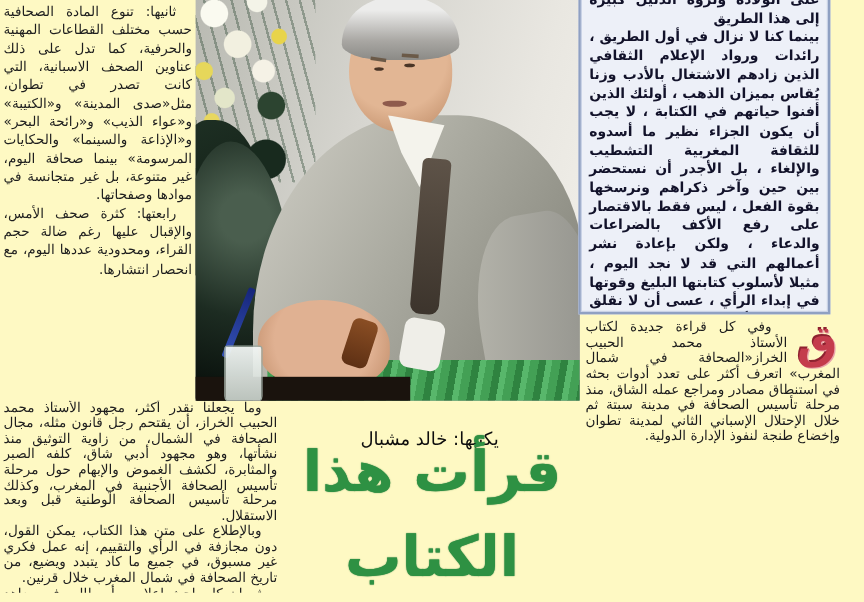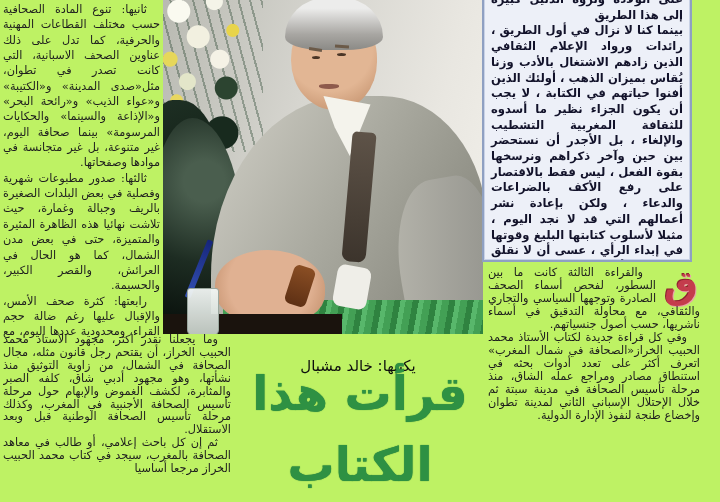--- a/index.html
+++ b/index.html
@@ -1,18 +1,18 @@
 <!DOCTYPE html>
 <html lang="ar" dir="rtl"><head>
 <meta charset="utf-8">
 <style>
   html,body{margin:0;padding:0;background:#e8e8e8;}
   .page{
     position:relative;width:720px;height:502px;overflow:hidden;
-    background:#bef264;
+    background:#fef9c3;
     font-family:"DejaVu Sans",sans-serif;
     direction:rtl;
   }
   
   .col-narrow{
     position:absolute;left:3px;top:2px;width:157px;height:340px;overflow:hidden;
     font-size:11.3px;line-height:15.35px;color:#1e1e1e;
     text-align:justify;
   }
   .col-wide{
@@ -118,26 +118,26 @@
     background:linear-gradient(rgba(242,246,244,.95),rgba(203,213,206,.9));
     border:1px solid #9aa79e;border-radius:3px 3px 6px 6px;}
 </style>
 </head>
 <body>
 
 <div class="page">
 
   <div class="col-narrow">
       <p class="body-par">ثانيها: تنوع المادة الصحافية حسب مختلف القطاعات المهنية والحرفية، كما تدل على ذلك عناوين الصحف الاسبانية، التي كانت تصدر في تطوان، مثل«صدى المدينة» و«الكتيبة» و«عواء الذيب» و«رائحة البحر» و«الإذاعة والسينما» والحكايات المرسومة» بينما صحافة اليوم، غير متنوعة، بل غير متجانسة في موادها وصفحاتها.</p>
-      <p class="body-par">ثالثها: صدور مطبوعات شهرية وفصلية في بعض البلدات الصغيرة بالريف وجبالة وغمارة، حيث تلاشت نهائيا هذه الظاهرة المثيرة والمتميزة، حتى في بعض مدن الشمال، كما هو الحال في العرائش، والقصر الكبير، والحسيمة.</p>
       <p class="body-par">رابعتها: كثرة صحف الأمس، والإقبال عليها رغم ضالة حجم القراء، ومحدودية عددها اليوم، مع انحصار انتشارها.</p>
     </div>
 
   <div class="col-wide">
       <p class="body-par">وما يجعلنا نقدر أكثر، مجهود الأستاذ محمد الحبيب الخراز، أن يقتحم رجل قانون مثله، مجال الصحافة في الشمال، من زاوية التوثيق منذ نشأتها، وهو مجهود أدبي شاق، كلفه الصبر والمثابرة، لكشف الغموض والإبهام حول مرحلة تأسيس الصحافة الأجنبية في المغرب، وكذلك مرحلة تأسيس الصحافة الوطنية قبل وبعد الاستقلال.</p>
+      <p class="body-par">وبالإطلاع على متن هذا الكتاب، يمكن القول، دون مجازفة في الرأي والتقييم، إنه عمل فكري غير مسبوق، في جميع ما كاد يتبدد ويضيع، من تاريخ الصحافة في شمال المغرب خلال قرنين.</p>
       <p class="body-par">ثم إن كل باحث إعلامي، أو طالب في معاهد الصحافة بالمغرب، سيجد في كتاب محمد الحبيب الخراز مرجعا أساسيا</p>
     </div>
 
   <div class="photo" title="رجل مسن بشعر رمادي وبذلة رمادية يجلس على كرسي جلدي داكن ويكتب بقلم أزرق، وبجانبه باقة أزهار وكأس ماء على طاولة خضراء">
     <div class="ph-foliage"></div>
     <div class="ph-vase"></div>
     <div class="ph-chair"></div>
     <div class="ph-suit"></div>
     <div class="ph-arm"></div>
     <div class="ph-head"></div>
@@ -166,17 +166,16 @@
   </div>
 
   <div class="boxed">
     <p class="boxed-body">على الولادة وثروة الدليل كبيرة إلى هذا الطريق</p>
     <p class="boxed-body">بينما كنا لا نزال في أول الطريق ، رائدات ورواد الإعلام الثقافي الذين زادهم الاشتغال بالأدب وزنا يُقاس بميزان الذهب ، أولئك الذين أفنوا حياتهم في الكتابة ، لا يجب أن يكون الجزاء نظير ما أسدوه للثقافة المغربية التشطيب والإلغاء ، بل الأجدر أن نستحضر بين حين وآخر ذكراهم ونرسخها بقوة الفعل ، ليس فقط بالاقتصار على رفع الأكف بالضراعات والدعاء ، ولكن بإعادة نشر أعمالهم التي قد لا نجد اليوم ، مثيلا لأسلوب كتابتها البليغ وقوتها في إبداء الرأي ، عسى أن لا نقلق راحتهم الأبدية ، ويقبلوا العودة للعيش بيننا للحظات بعد أن ذاقوا نعمة الخلود في دار البقاء !</p>
 
   </div>
 
   <div class="main-art">
     <span class="dropcap">ق</span>
-      <p class="body-par">والقراءة الثالثة كانت ما بين السطور، لفحص أسماء الصحف الصادرة وتوجهها السياسي والتجاري والثقافي، مع محاولة التدقيق في أسماء ناشريها، حسب أصول جنسياتهم.</p>
       <p class="body-par">وفي كل قراءة جديدة لكتاب الأستاذ محمد الحبيب الخراز«الصحافة في شمال المغرب» اتعرف أكثر على تعدد أدوات بحثه في استنطاق مصادر ومراجع عمله الشاق، منذ مرحلة تأسيس الصحافة في مدينة سبتة ثم خلال الإحتلال الإسباني الثاني لمدينة تطوان وإخضاع طنجة لنفوذ الإدارة الدولية.</p>
     </div>
 
 </div>
 
 </body></html>

